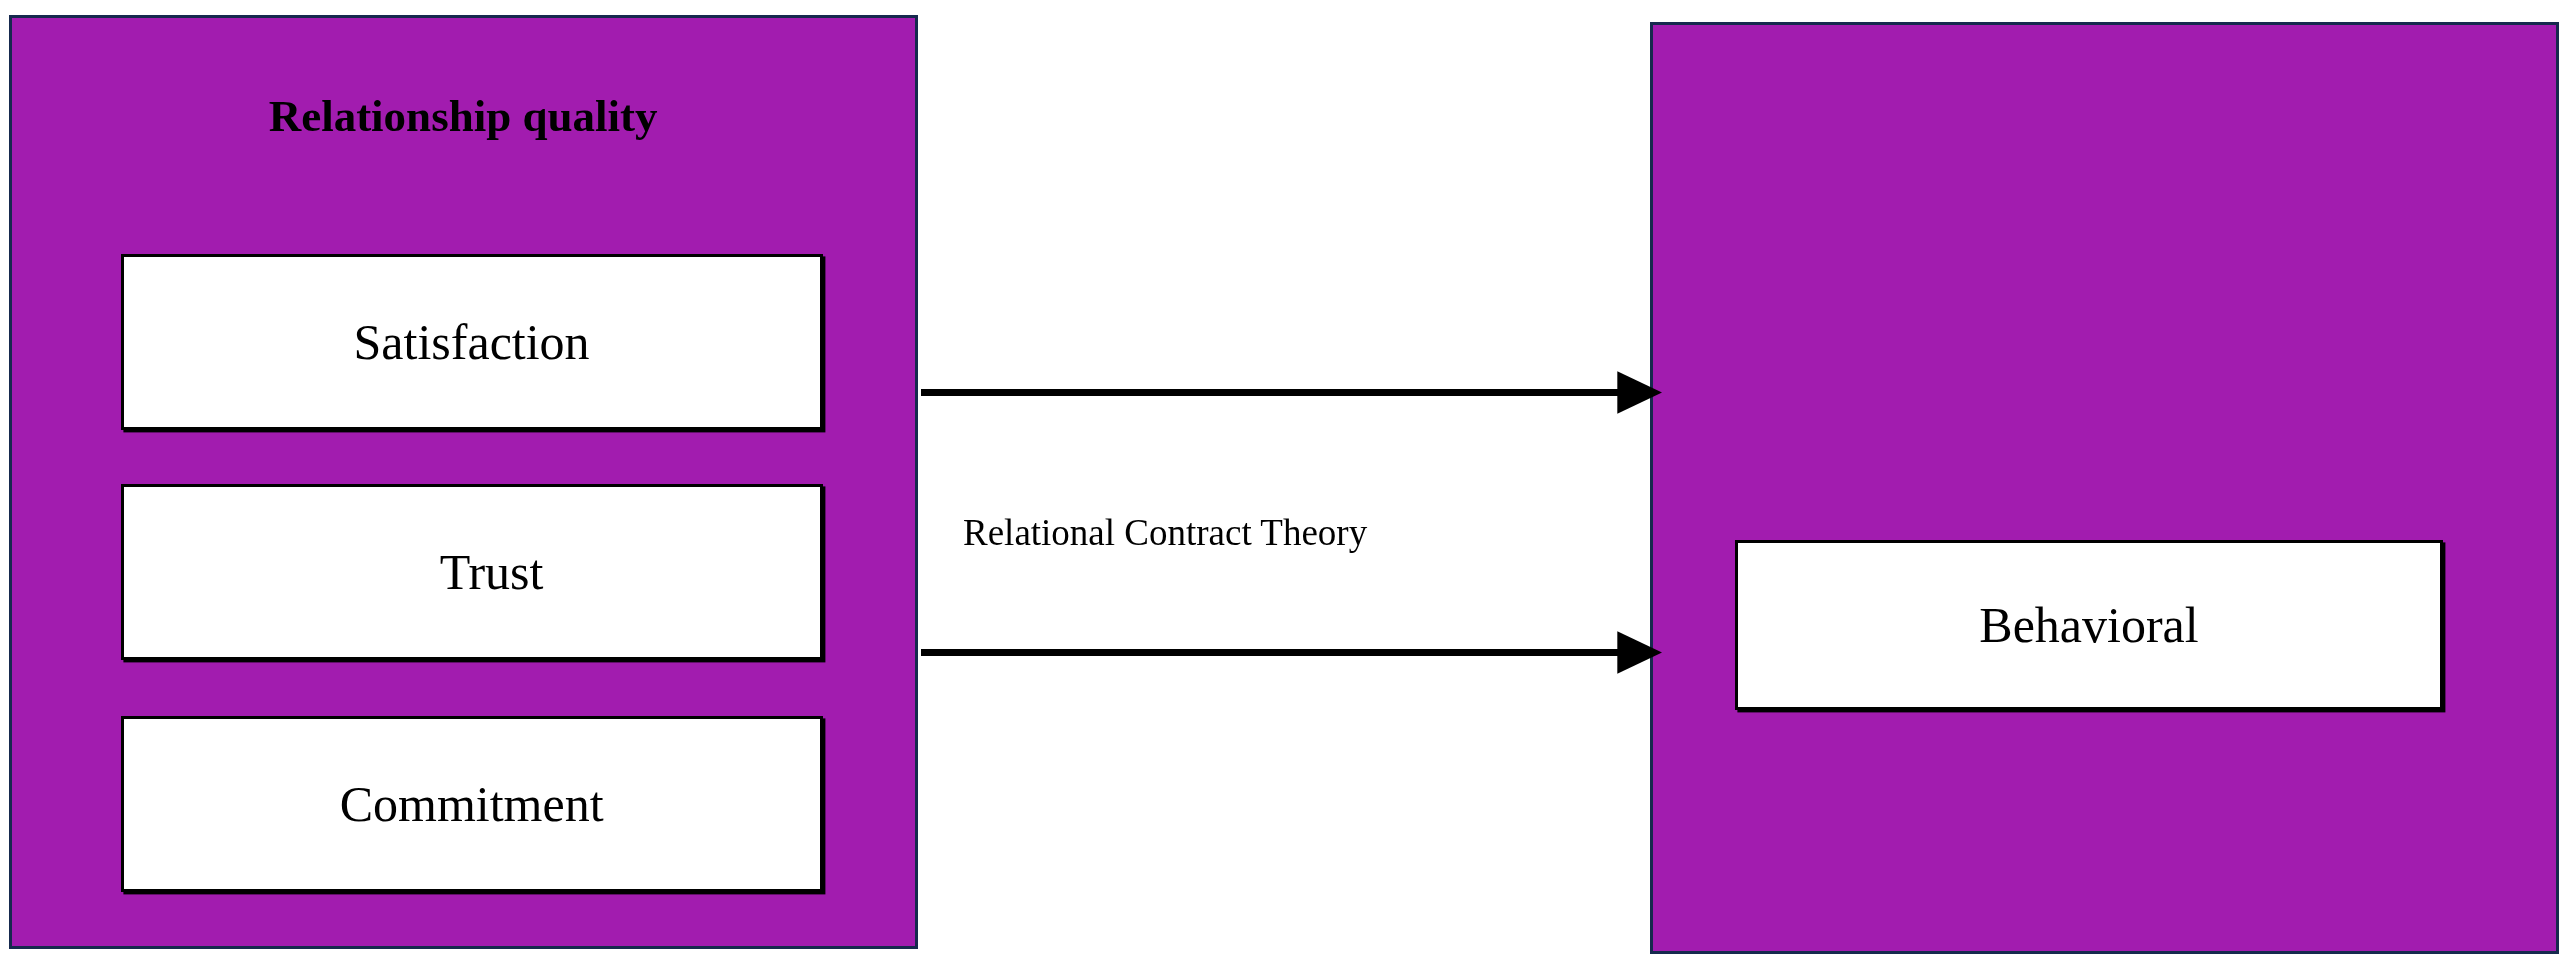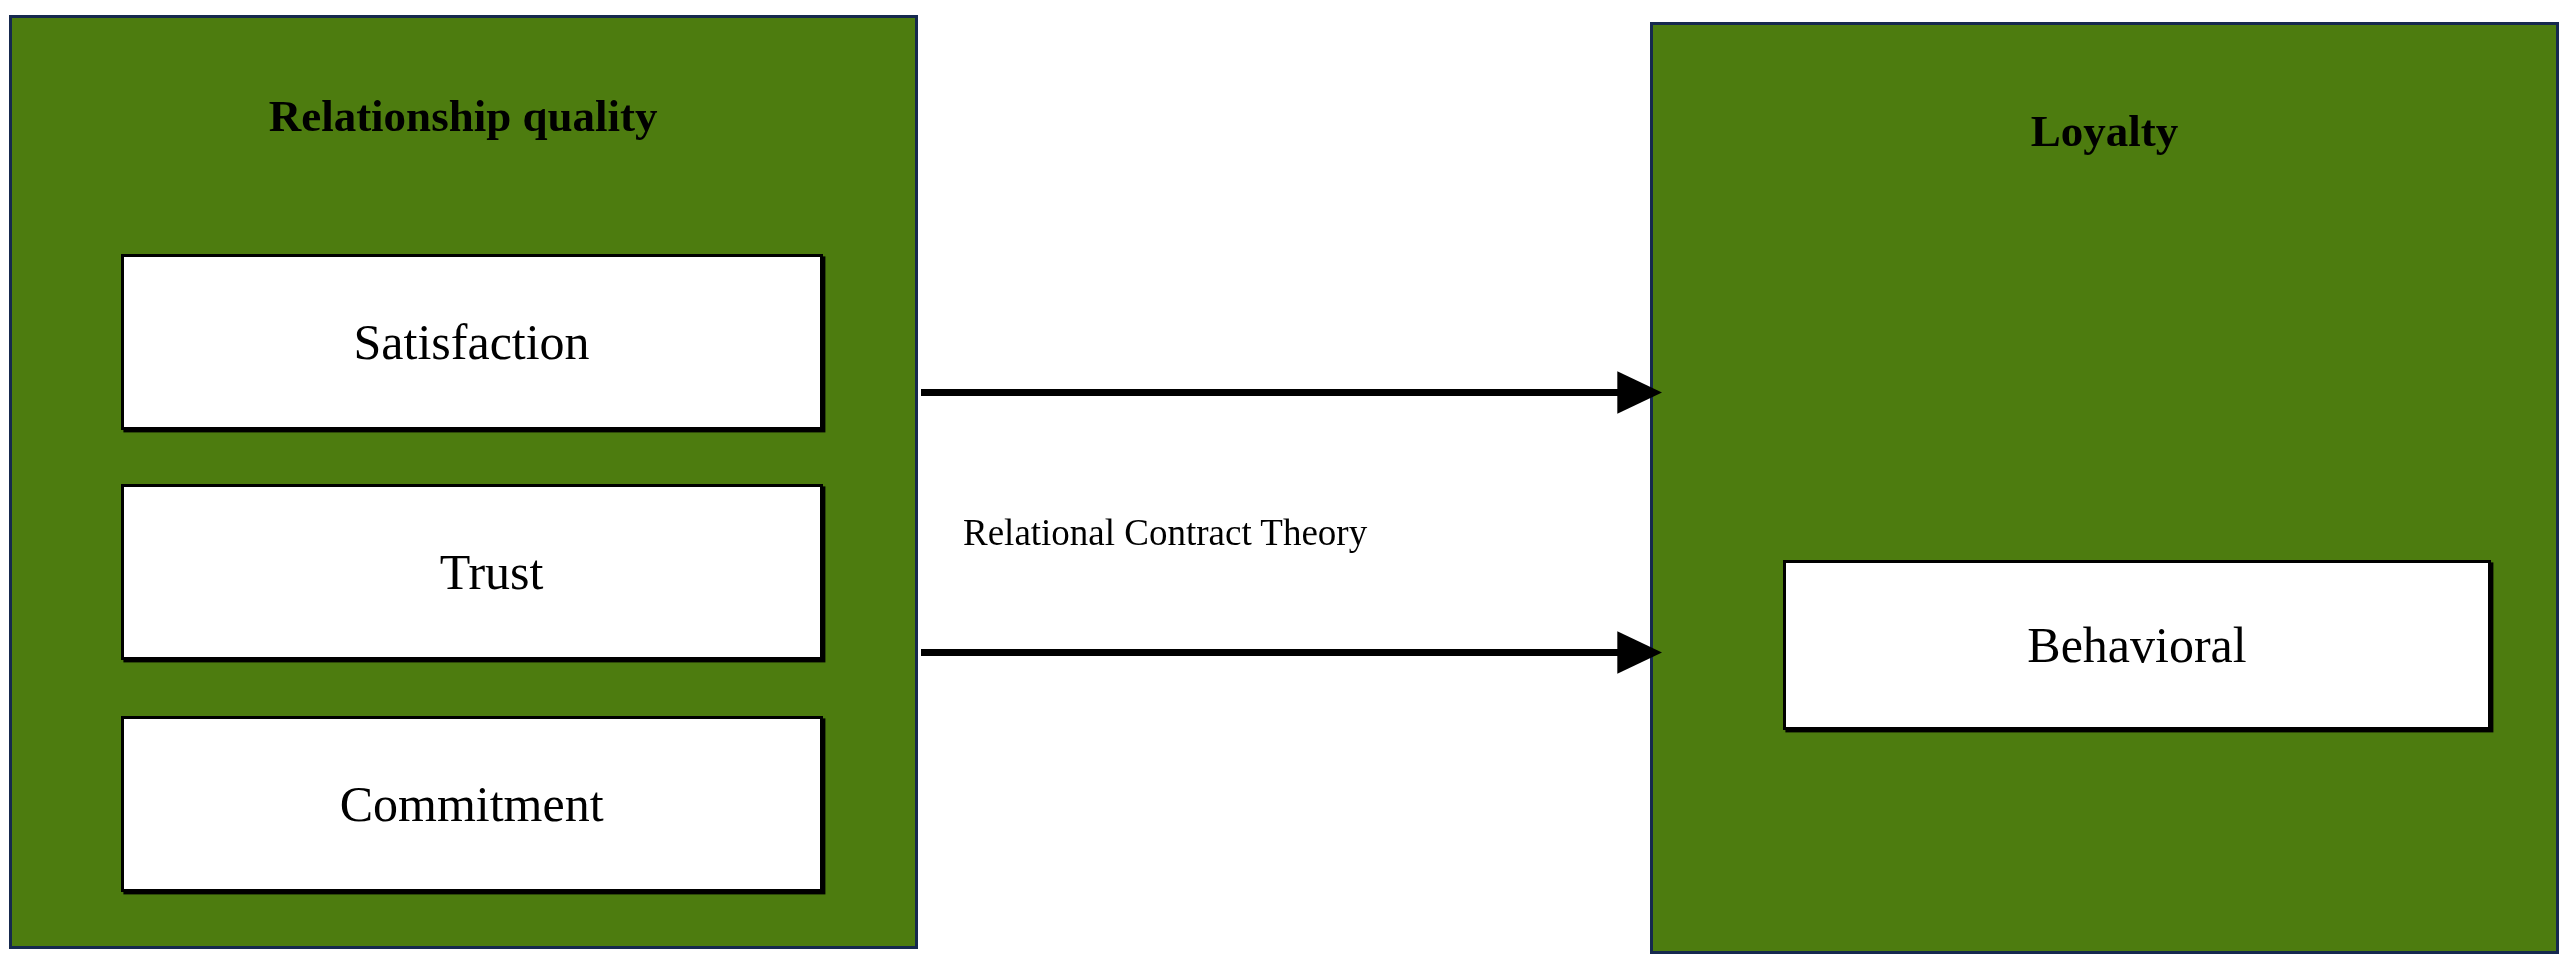--- a/index.html
+++ b/index.html
@@ -12,21 +12,21 @@
     width: 2576px;
     height: 971px;
     background: #ffffff;
     overflow: hidden;
     font-family: "Liberation Serif", "DejaVu Serif", serif;
   }
 
   
   .construct-panel {
     position: absolute;
-    background: #4d7c0f;
+    background: #a21caf;
     border: 3.9px solid #16294e;
     box-sizing: border-box;
   }
   #panel-relationship-quality {
     left: 8.6px;
     top: 15px;
     width: 909px;
     height: 934px;
   }
   #panel-loyalty {
@@ -69,21 +69,21 @@
     white-space: nowrap;
   }
 
   
   #box-satisfaction { left: 109px; top: 236px;  width: 702px; height: 176px; }
   #box-trust        { left: 109px; top: 466px;  width: 702px; height: 176px; padding-left: 40px; }
   #box-commitment   { left: 109px; top: 698px;  width: 702px; height: 176px; }
 
   
   #box-attitudinal  { left: 82px; top: 296px;  width: 708px; height: 176px; }
-  #box-behavioral   { left: 82px; top: 535px;  width: 708px; height: 170px; margin-left: 48px; }
+  #box-behavioral   { left: 82px; top: 515px;  width: 708px; height: 170px; }
 
   
   .theory-arrow {
     position: absolute;
     height: 47px;
   }
   #arrow-transaction-costs { left: 921px; top: 369px; width: 741px; }
   #arrow-relational-contract { left: 921px; top: 629px; width: 741px; }
 
   .arrow-label {
@@ -113,21 +113,20 @@
       <span class="dimension-label">Trust</span>
     </div>
 
     <div id="box-commitment" class="dimension-box">
       <span class="dimension-label">Commitment</span>
     </div>
   </div>
 
   <div id="panel-loyalty" class="construct-panel">
 
-    <div class="panel-title">Loyalty</div>
 
 
     <div id="box-behavioral" class="dimension-box">
       <span class="dimension-label">Behavioral</span>
     </div>
   </div>
 
 
   <svg id="arrow-transaction-costs" class="theory-arrow" viewBox="0 0 945 60" preserveAspectRatio="none">
     <line x1="0" y1="30" x2="893" y2="30" stroke="#000000" stroke-width="9"></line>

